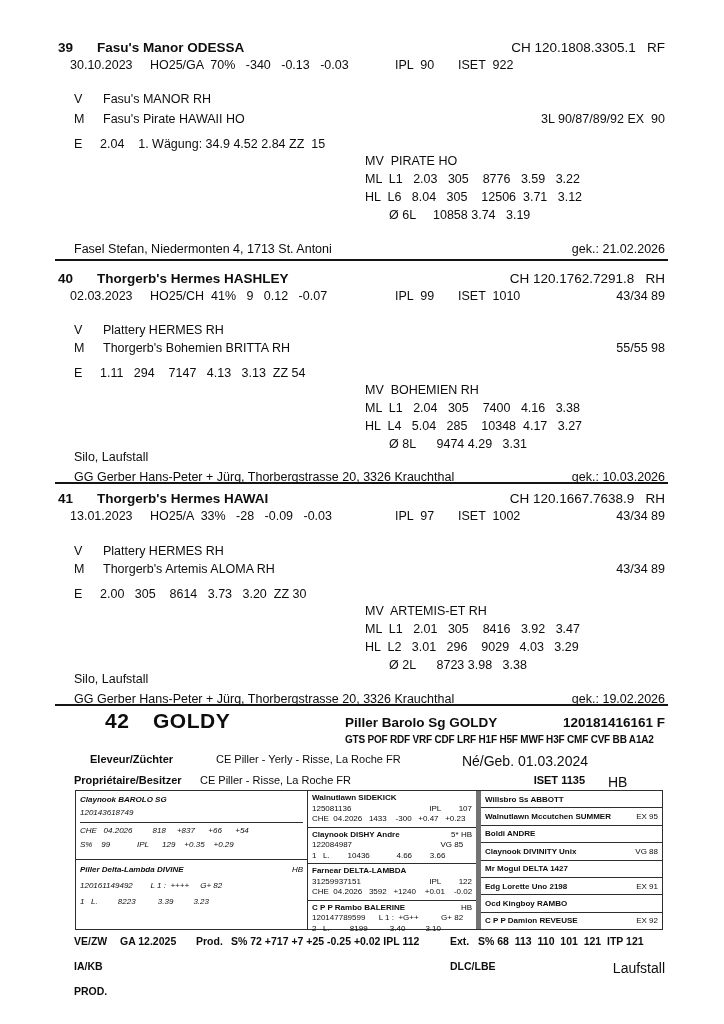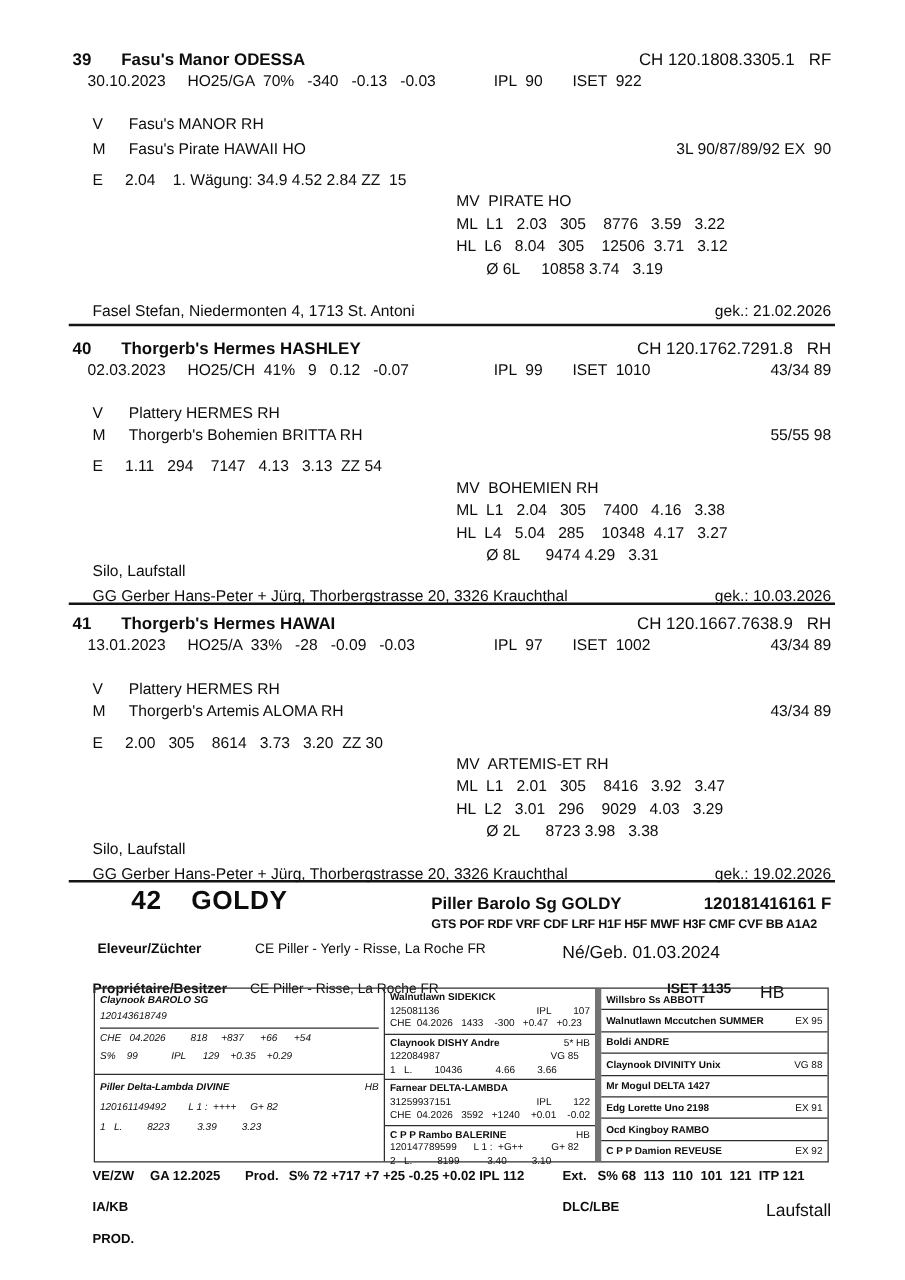--- a/index.html
+++ b/index.html
@@ -174,26 +174,26 @@
     <div class="rule" style="top:213px"></div>
   </section>
 
   <section class="entry" style="top:706px;height:318px">
     <span class="abs big-num t" style="left:105px;top:3px">42</span>
     <span class="abs big-num t" style="left:153px;top:3px">GOLDY</span>
     <span class="abs head-name t" style="left:345px;top:9px">Piller Barolo Sg GOLDY</span>
     <span class="abs head-name t rr" style="top:9px">120181416161 F</span>
     <span class="abs gene t" style="left:345px;top:28px">GTS POF RDF VRF CDF LRF H1F H5F MWF H3F CMF CVF BB A1A2</span>
 
-    <div class="abs" style="left:4px;top:47px;width:631px;height:16px">
+    <div class="abs" style="left:16px;top:47px;width:631px;height:16px">
       <span class="abs lbl11 t" style="left:74px">Eleveur/Züchter</span>
       <span class="abs val11 t" style="left:200px">CE Piller - Yerly - Risse, La Roche FR</span>
       <span class="abs small10 t rr">Né/Geb. 01.03.2024</span>
     </div>
-    <div class="abs" style="left:0;top:79px;width:644px;height:16px">
+    <div class="abs" style="left:0;top:68px;width:644px;height:16px">
       <span class="abs lbl11 t" style="left:74px">Propriétaire/Besitzer</span>
       <span class="abs val11 t" style="left:200px">CE Piller - Risse, La Roche FR</span>
       <span class="abs small10 t" style="left:608px">HB</span>
       <span class="abs lbl11 t rr">ISET 1135</span>
     </div>
 
     <div class="ped">
       <div class="pcol1">
         <div class="cellA">
           <div class="l b t">Claynook BAROLO SG</div>

